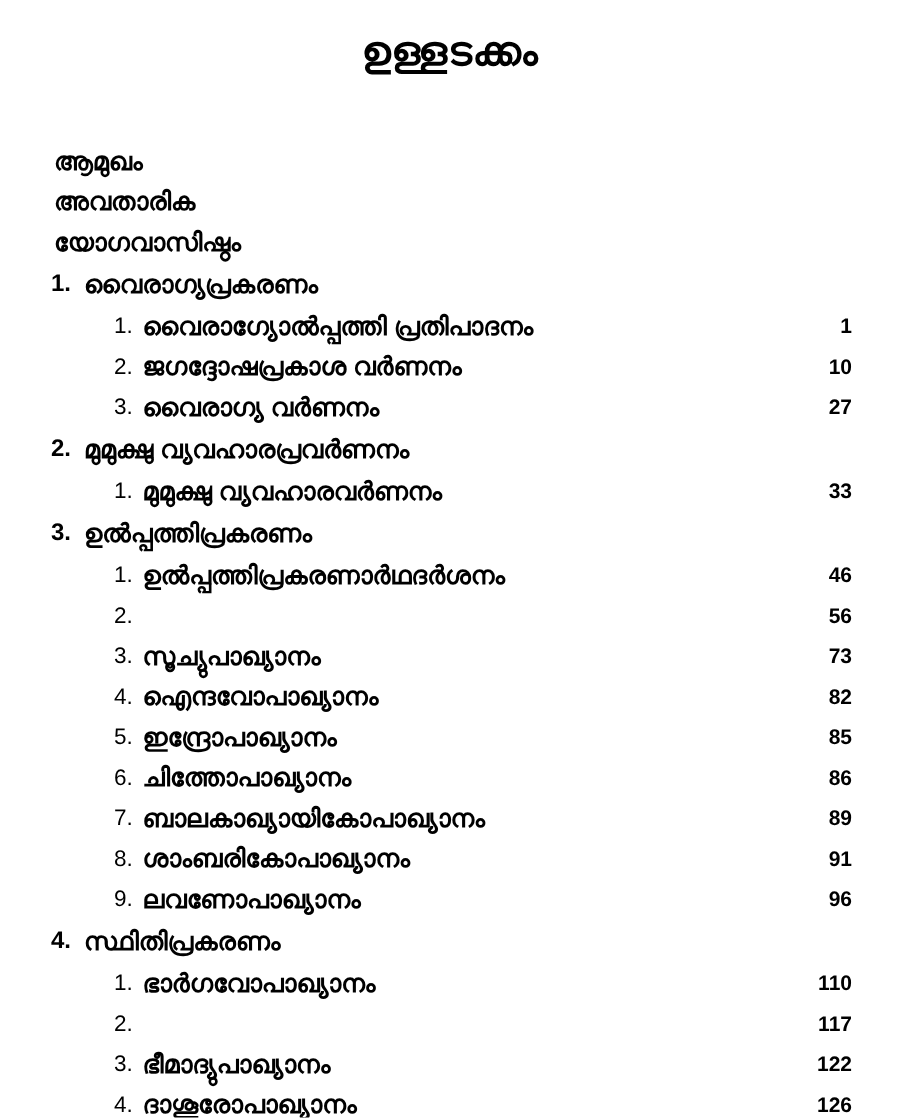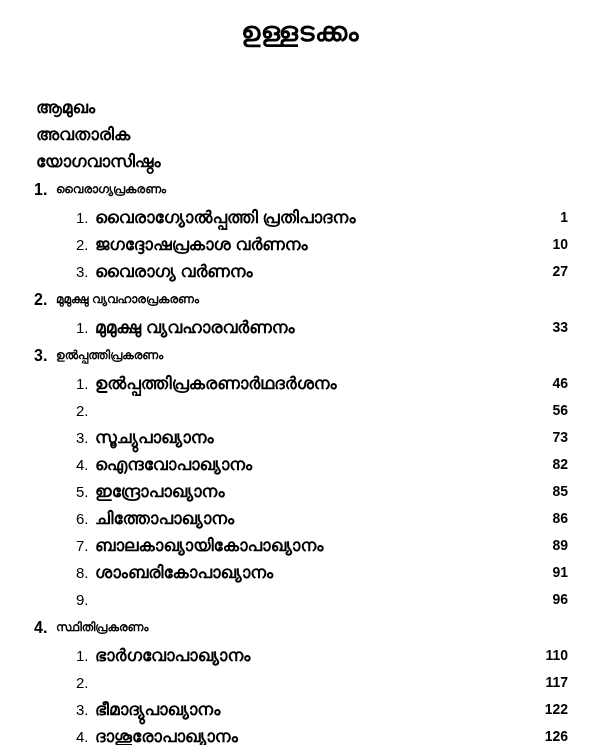--- a/index.html
+++ b/index.html
@@ -24,21 +24,20 @@
   .doc-title {
     position: absolute;
     top: 18px;
     left: 0;
     width: 600px;
     text-align: center;
     font-size: 27px;
     font-weight: bold;
     letter-spacing: 0.5px;
     line-height: 1.2;
-    font-family: Liberation Mono, monospace;
   }
   .toc {
     position: absolute;
     top: 94px;
     left: 0;
     width: 600px;
   }
   .row {
     position: relative;
     height: 27px;
@@ -59,21 +58,21 @@
   }
   .row.chapter .num {
     position: absolute;
     left: 34px;
     font-size: 16px;
     font-weight: bold;
   }
   .row.chapter .label {
     position: absolute;
     left: 56px;
-    font-size: 12px;
+    font-size: 17px;
     font-weight: bold;
   }
   
   .row.entry .num {
     position: absolute;
     left: 76px;
     font-size: 15px;
     font-weight: normal;
   }
   .row.entry .label {
@@ -122,21 +121,21 @@
         <span class="label">ജഗദ്ദോഷപ്രകാശ വർണനം</span>
         <span class="page-num">10</span>
       </div>
       <div class="row entry">
         <span class="num">3.</span>
         <span class="label">വൈരാഗ്യ വർണനം</span>
         <span class="page-num">27</span>
       </div>
       <div class="row chapter">
         <span class="num">2.</span>
-        <span class="label">മുമുക്ഷു വ്യവഹാരപ്രകരണം</span>
+        <span class="label">മുമുക്ഷു വ്യവഹാരപ്രവർണനം</span>
       </div>
       <div class="row entry">
         <span class="num">1.</span>
         <span class="label">മുമുക്ഷു വ്യവഹാരവർണനം</span>
         <span class="page-num">33</span>
       </div>
       <div class="row chapter">
         <span class="num">3.</span>
         <span class="label">ഉൽപ്പത്തിപ്രകരണം</span>
       </div>
@@ -174,20 +173,21 @@
         <span class="label">ബാലകാഖ്യായികോപാഖ്യാനം</span>
         <span class="page-num">89</span>
       </div>
       <div class="row entry">
         <span class="num">8.</span>
         <span class="label">ശാംബരികോപാഖ്യാനം</span>
         <span class="page-num">91</span>
       </div>
       <div class="row entry">
         <span class="num">9.</span>
+        <span class="label">ലവണോപാഖ്യാനം</span>
         <span class="page-num">96</span>
       </div>
       <div class="row chapter">
         <span class="num">4.</span>
         <span class="label">സ്ഥിതിപ്രകരണം</span>
       </div>
       <div class="row entry">
         <span class="num">1.</span>
         <span class="label">ഭാർഗവോപാഖ്യാനം</span>
         <span class="page-num">110</span>

